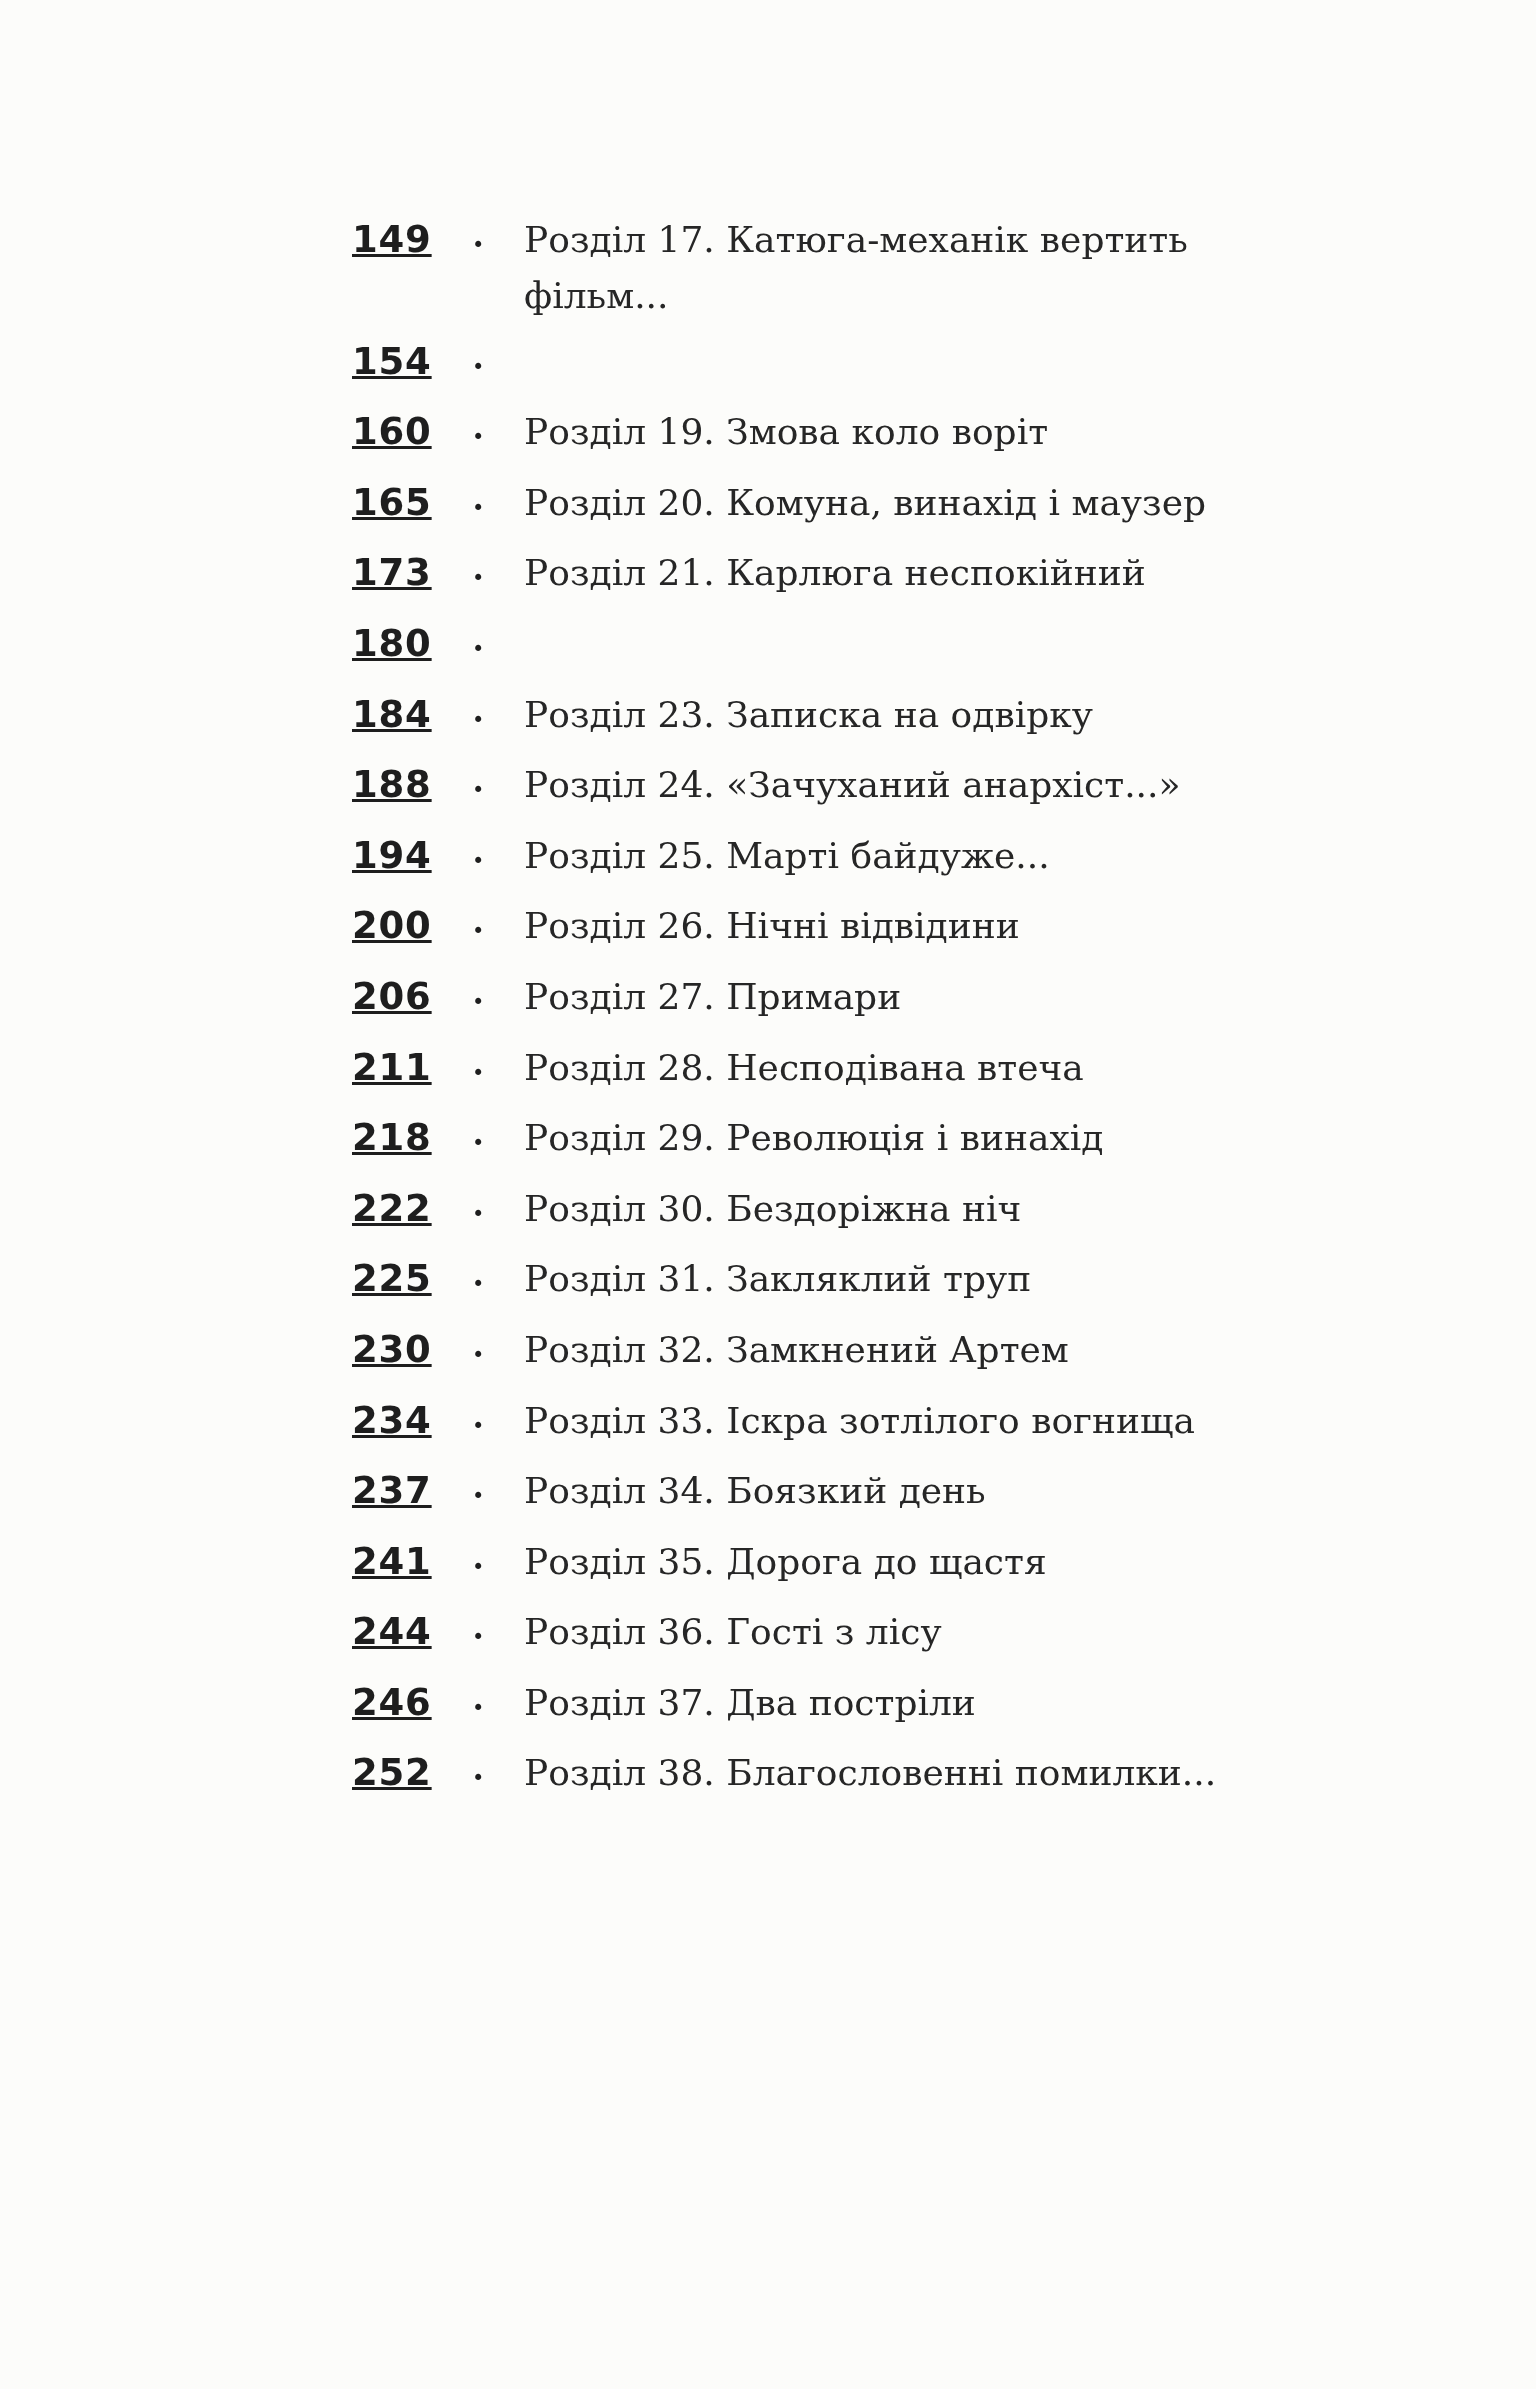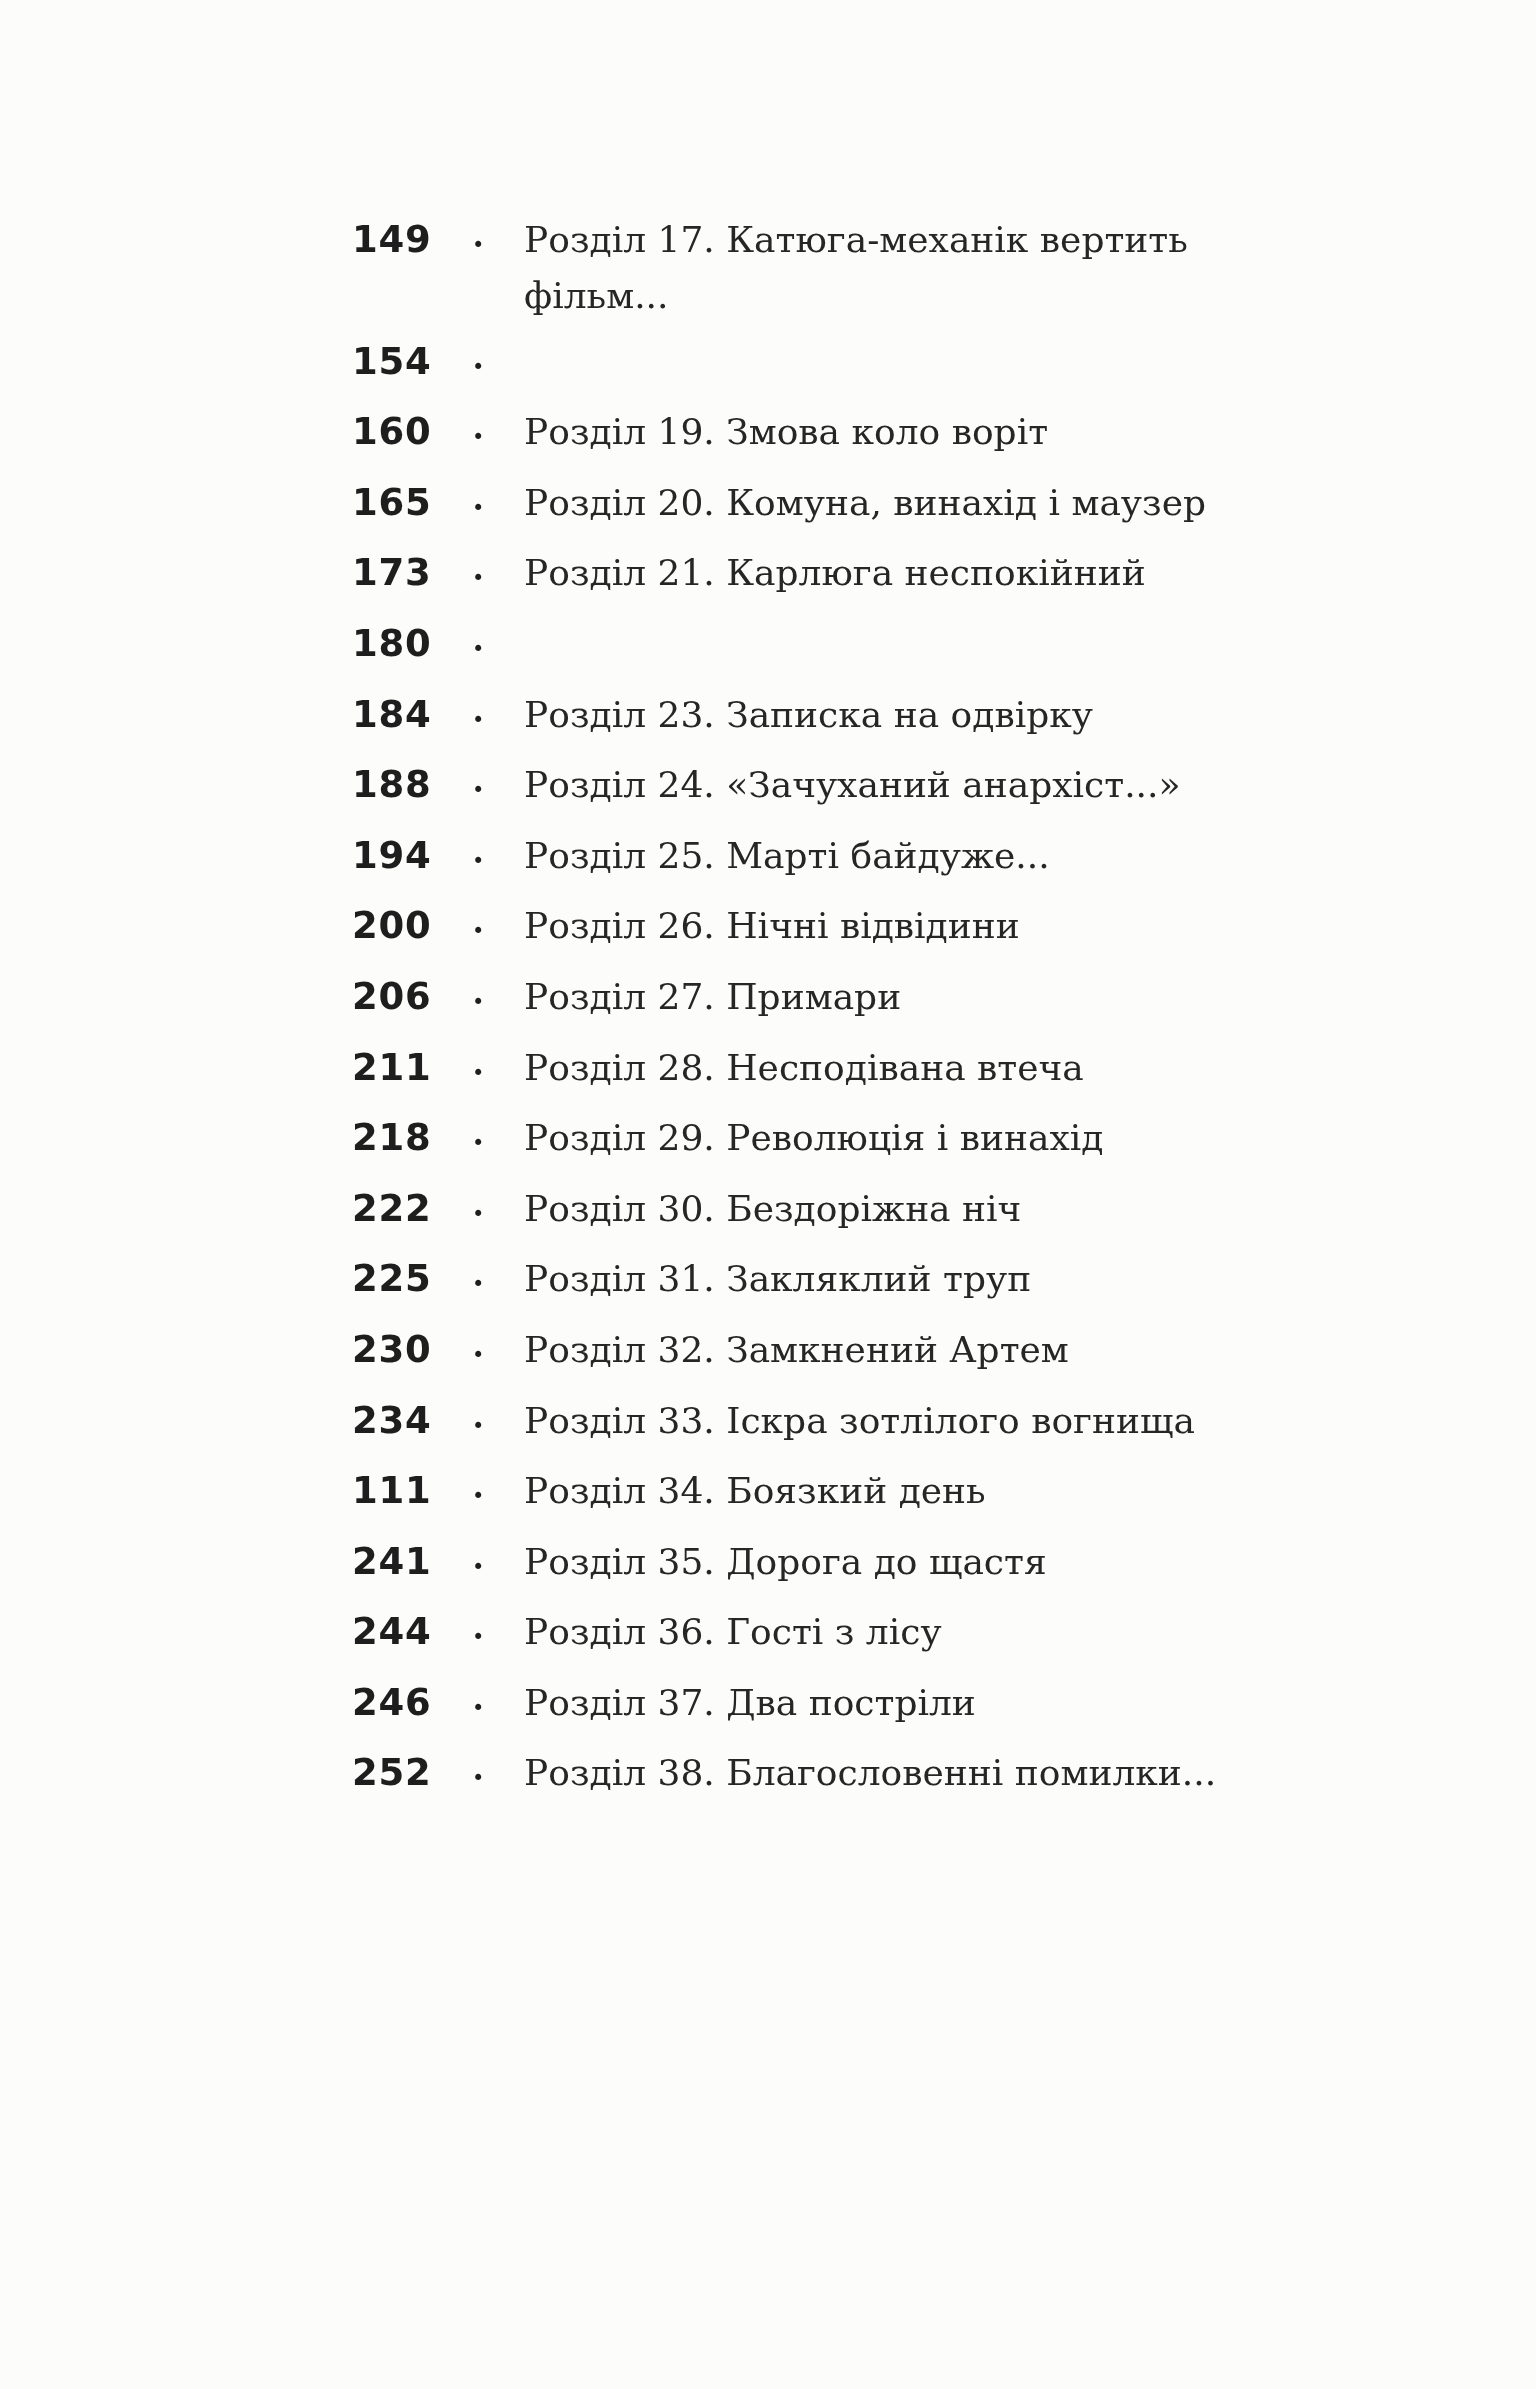--- a/index.html
+++ b/index.html
@@ -33,20 +33,21 @@
   }
   .toc-num {
     width: 120px;
     flex: 0 0 120px;
     font-family: "DejaVu Sans", sans-serif;
     font-weight: bold;
     font-size: 37px;
     line-height: 56px;
     letter-spacing: 0.8px;
     color: var(--ink-strong);
+    text-decoration: underline;
   }
   .toc-dot {
     width: 52px;
     flex: 0 0 52px;
     font-family: "DejaVu Sans", sans-serif;
     font-size: 21px;
     line-height: 56px;
     color: var(--ink-strong);
   }
   .toc-title {
@@ -156,21 +157,21 @@
     <span class="toc-title">Розділ 32. Замкнений Артем</span>
   </div>
 
   <div class="toc-row">
     <span class="toc-num">234</span>
     <span class="toc-dot">•</span>
     <span class="toc-title">Розділ 33. Іскра зотлілого вогнища</span>
   </div>
 
   <div class="toc-row">
-    <span class="toc-num">111</span>
+    <span class="toc-num">237</span>
     <span class="toc-dot">•</span>
     <span class="toc-title">Розділ 34. Боязкий день</span>
   </div>
 
   <div class="toc-row">
     <span class="toc-num">241</span>
     <span class="toc-dot">•</span>
     <span class="toc-title">Розділ 35. Дорога до щастя</span>
   </div>
 

